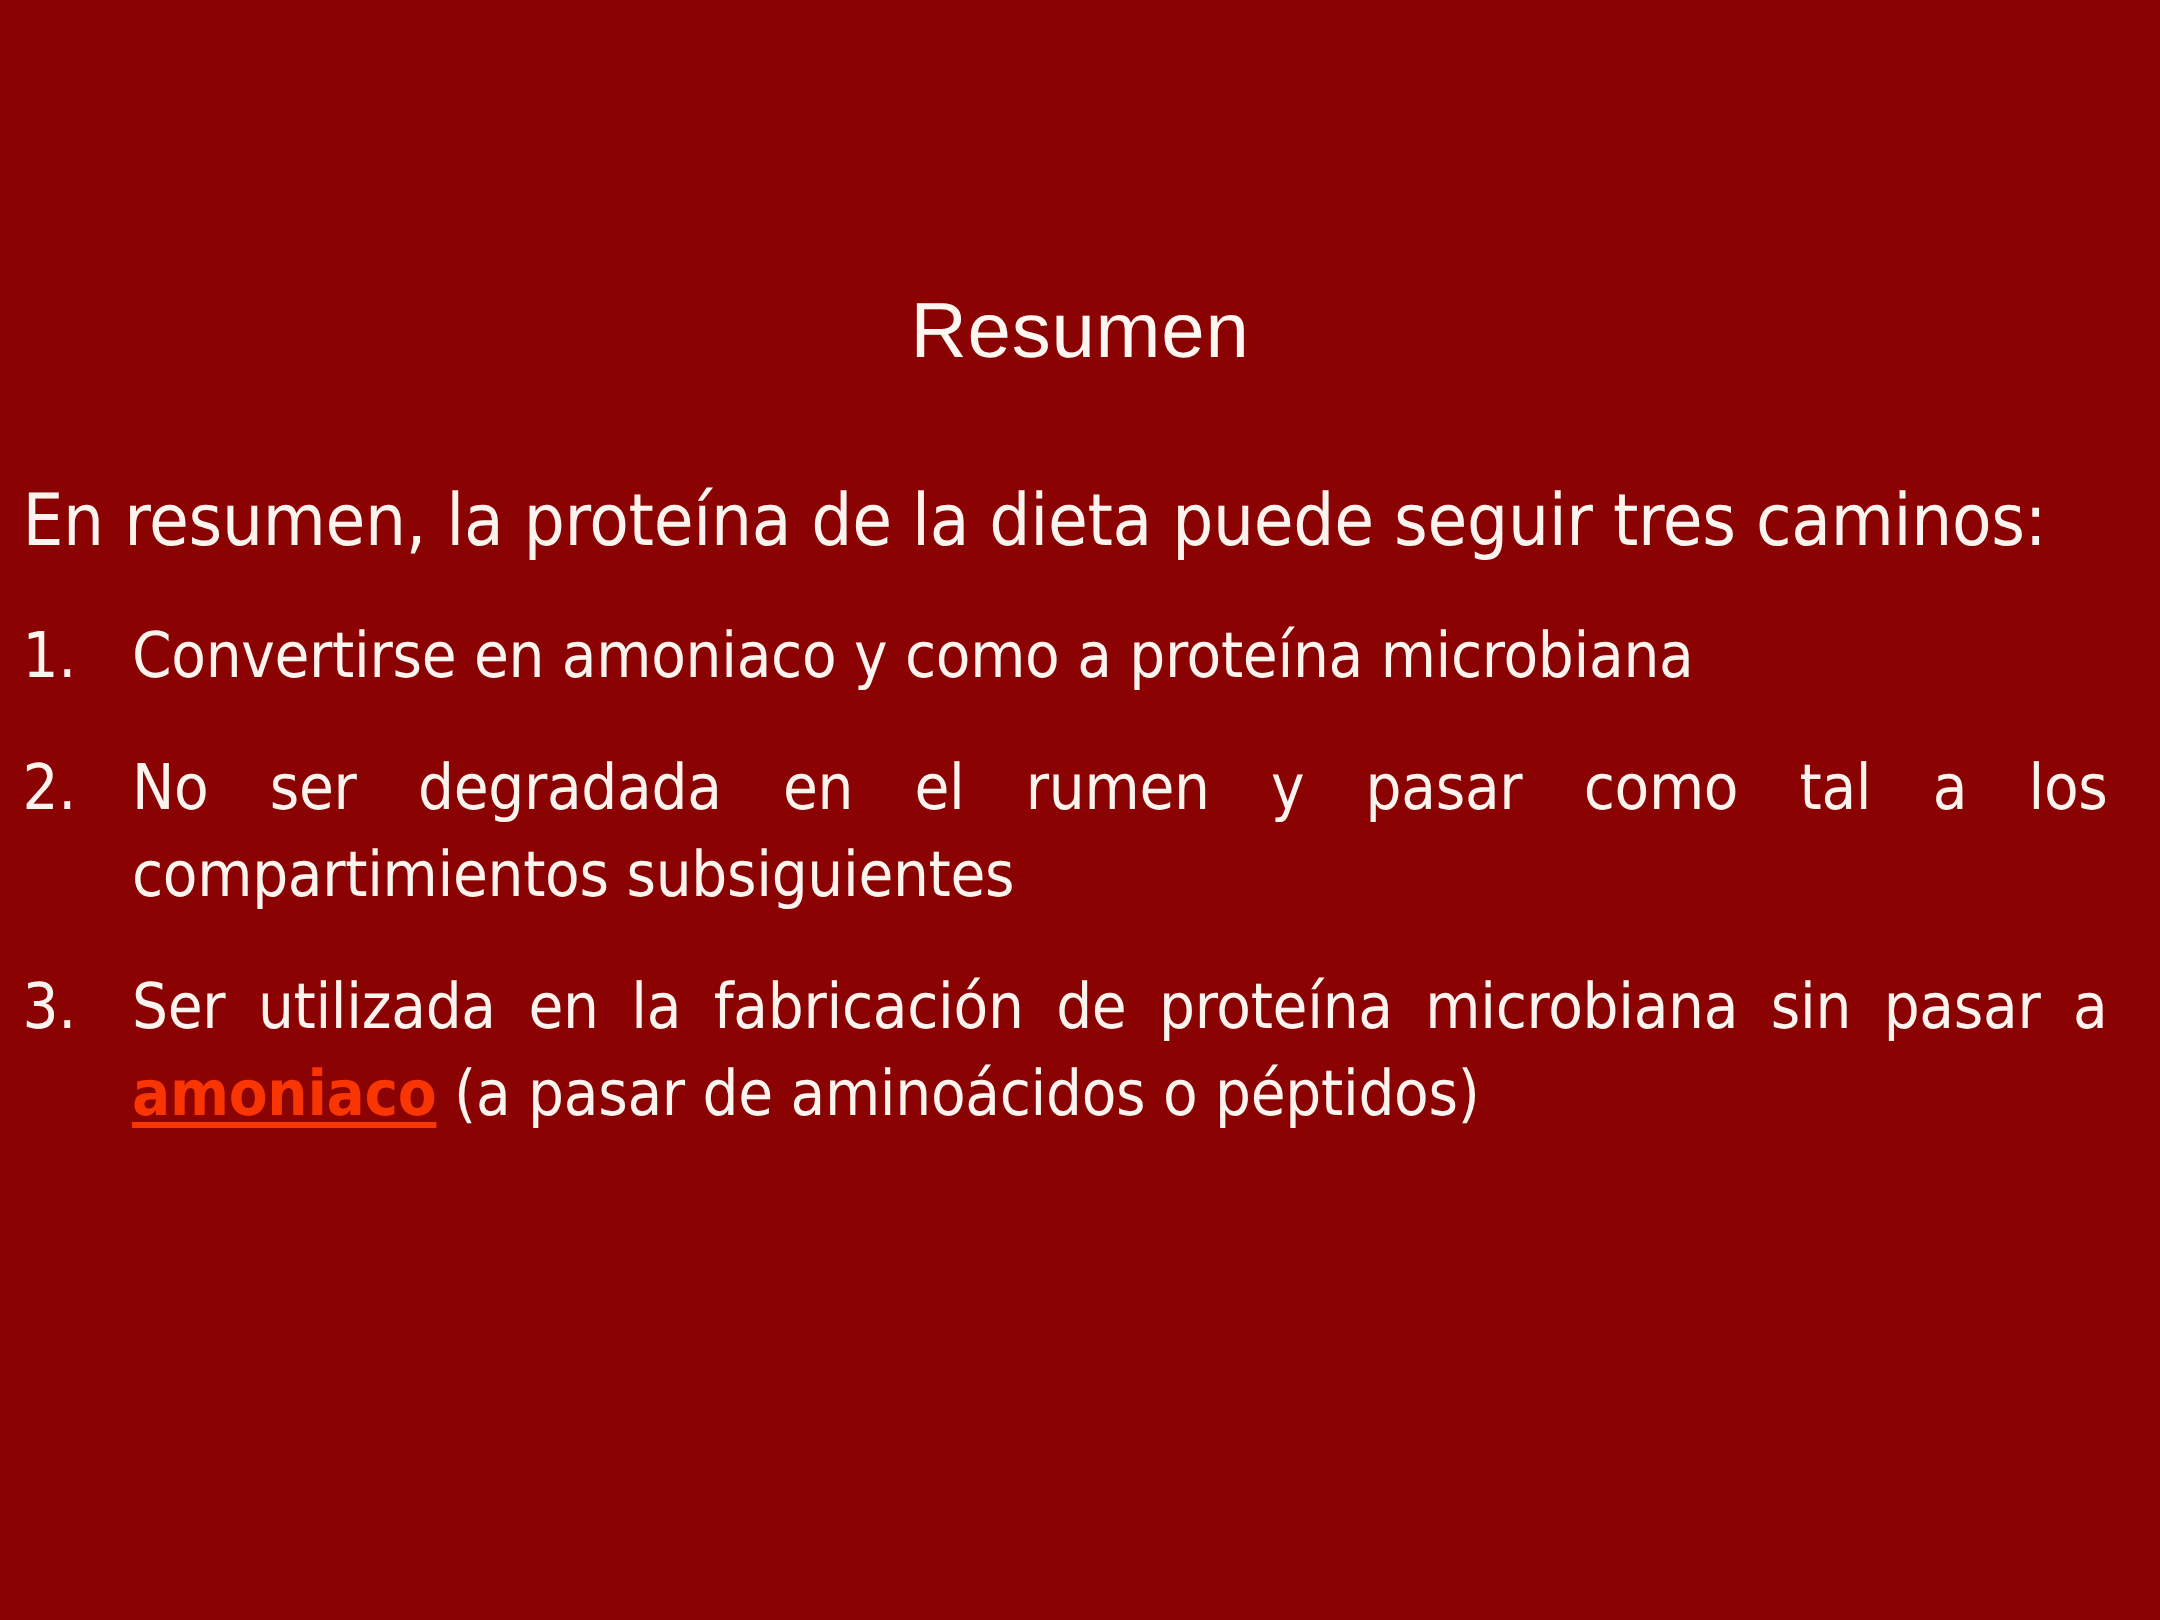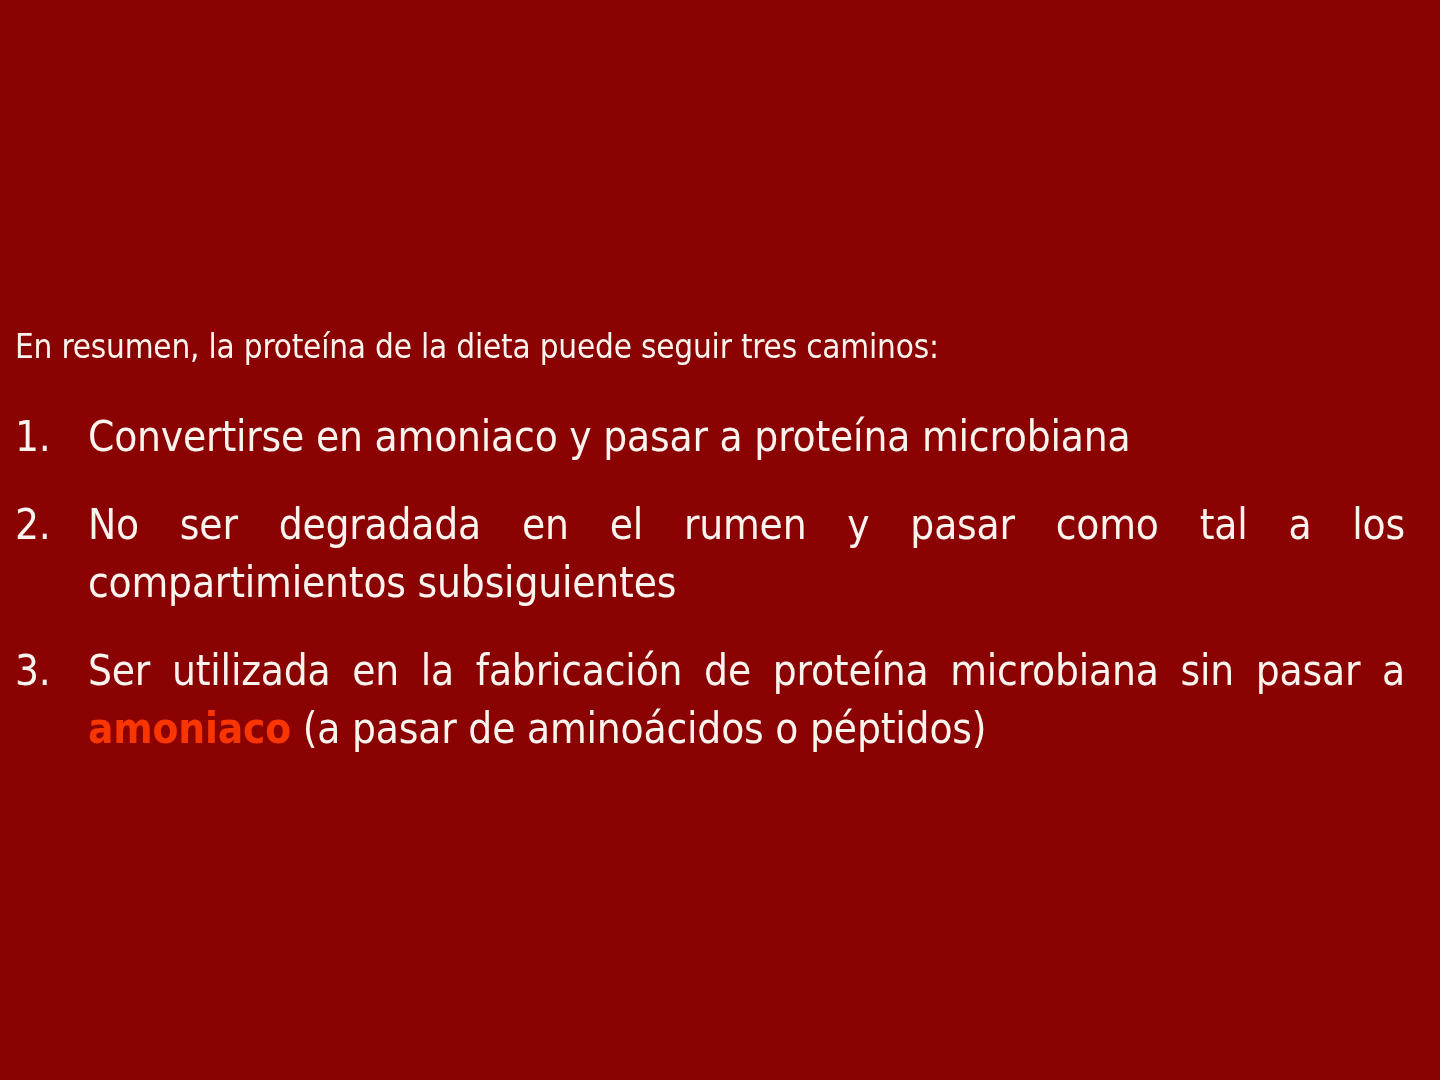--- a/index.html
+++ b/index.html
@@ -46,21 +46,21 @@
     font-family: "DejaVu Sans Condensed", "Liberation Sans Narrow", "Liberation Sans", sans-serif;
     font-size: 42px;
     line-height: 58px;
     font-stretch: condensed;
     letter-spacing: -0.2px;
   }
 
   #intro-line {
     margin: 0 0 32px 0;
     white-space: nowrap;
-    font-size: 33px;
+    font-size: 48px;
   }
 
   ol.path-list {
     list-style: none;
     margin: 0;
     padding: 0;
   }
 
   li.path-item {
     position: relative;
@@ -84,39 +84,41 @@
     text-align: justify;
     text-align-last: left;
   }
   .item-text.nowrap {
     white-space: nowrap;
   }
 
   .highlight-term {
     color: #f93502;
     font-weight: bold;
+    text-decoration: underline;
     text-decoration-thickness: 4px;
     text-underline-offset: 5px;
   }
 </style>
 </head>
 <body>
 
 <div id="slide" style="background: rgb(138, 2, 2);">
 
+  <h1 id="slide-title">Resumen</h1>
 
   <div id="slide-body" style="color: rgb(251, 243, 238);">
 
     <p id="intro-line">En resumen, la proteína de la dieta puede seguir tres caminos:</p>
 
     <ol class="path-list">
 
       <li class="path-item">
         <span class="item-number">1.</span>
-        <span class="item-text nowrap">Convertirse en amoniaco y pasar a proteína microbiana</span>
+        <span class="item-text nowrap">Convertirse en amoniaco y como a proteína microbiana</span>
       </li>
 
       <li class="path-item">
         <span class="item-number">2.</span>
         <span class="item-text justify">No ser degradada en el rumen y pasar como tal a los compartimientos subsiguientes</span>
       </li>
 
       <li class="path-item">
         <span class="item-number">3.</span>
         <span class="item-text justify"><span>Ser utilizada en la fabricación de proteína microbiana sin pasar a </span><span class="highlight-term" style="color: rgb(249, 53, 2);">amoniaco</span><span> (a pasar de aminoácidos o péptidos)</span></span>

